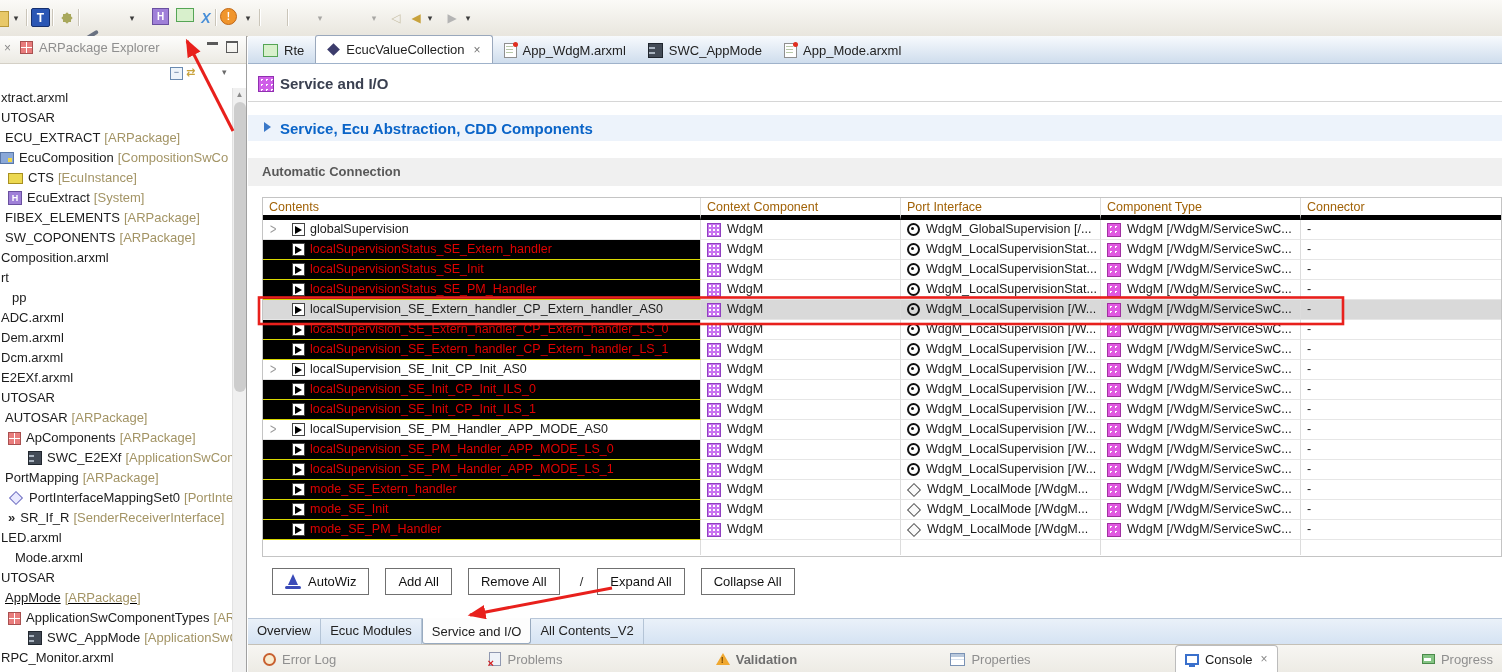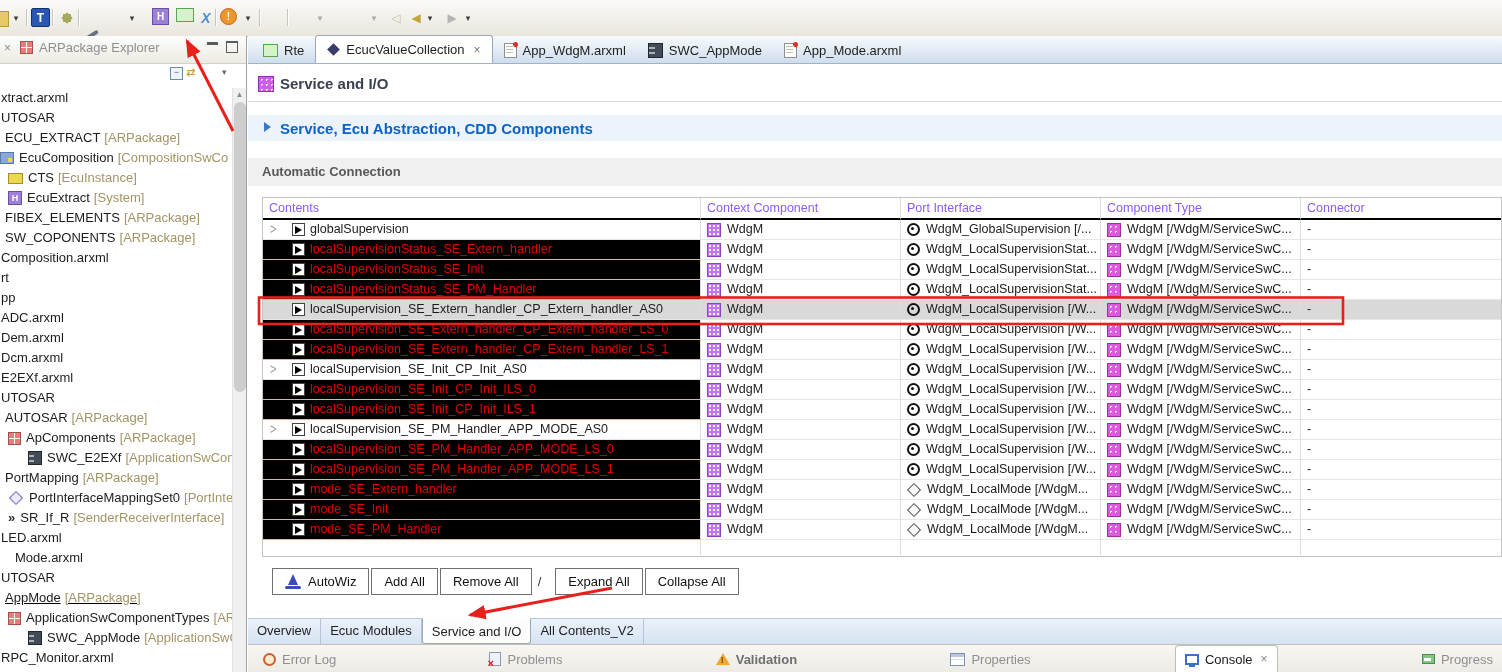--- a/index.html
+++ b/index.html
@@ -96,40 +96,40 @@
   .linkband .tri{position:absolute;left:16px;top:7px;border-left:7px solid #3a78c8;border-top:5px solid transparent;border-bottom:5px solid transparent;}
   .linkband .txt{position:absolute;left:32px;top:5px;font-size:15px;font-weight:bold;color:#0a64c8;}
   .autoband{position:absolute;left:0;top:94px;width:1254px;height:28px;background:#f0f0f0;}
   .autoband .txt{position:absolute;left:14px;top:6px;font-size:13px;font-weight:bold;color:#585858;}
   
   .tbl{position:absolute;left:14px;top:133px;width:1240px;height:360px;border:1px solid #c4c4c4;box-sizing:border-box;font-size:12.5px;}
   .trw{display:grid;grid-template-columns:438px 200px 200px 200px auto;}
   .cell{height:20px;line-height:19px;border-right:1px solid #dcdcdc;border-bottom:1px solid #e6e6e6;
         box-sizing:border-box;position:relative;white-space:nowrap;overflow:hidden;color:#1a1a1a;
         display:flex;align-items:center;padding-left:6px;}
-  .hcell{height:22px;line-height:22px;border-bottom:2px solid #000000;color:#8b5cf6;}
+  .hcell{height:22px;line-height:22px;border-bottom:5px solid #000000;color:#a16207;}
   .cell:last-child{border-right:none;}
   .r-yel .c-contents{background:#000000;border-bottom-color:#d8d800;}
   .r-yel .c-contents .rowtxt{color:#e00000;}
   .r-sel .cell{background:#d9d9d9;}
   .c-contents{padding-left:47px;}
   .chev{position:absolute;left:7px;top:0px;color:#9a9a9a;font-size:11px;transform:scaleY(1.3);}
   .pbox{position:absolute;left:29px;top:3px;width:13px;height:13px;background:#fff;border:1px solid #444;box-sizing:border-box;}
   .pbox::before{content:"";position:absolute;left:2px;top:1.5px;border-left:7px solid #000;border-top:4px solid transparent;border-bottom:4px solid transparent;}
   .ci-ctx{display:inline-block;width:12px;height:12px;background:#c873f0;border:1px solid #9040c0;margin-right:6px;flex:0 0 auto;
      background-image:radial-gradient(#fff 1px,transparent 1px);background-size:4px 4px;}
   .ci-cmp{display:inline-block;width:12px;height:12px;background:#e058e0;border:1px solid #a030a0;margin-right:6px;flex:0 0 auto;
      background-image:radial-gradient(#fff 1px,transparent 1px);background-size:5px 5px;}
   .ci-port{display:inline-block;width:9px;height:9px;border:2px solid #111;border-radius:50%;position:relative;margin-right:6px;flex:0 0 auto;}
   .ci-port::after{content:"";position:absolute;left:2px;top:2px;width:3px;height:3px;background:#111;border-radius:50%;}
   .ci-mode{display:inline-block;width:8px;height:8px;border:1.5px solid #555;background:#fafafa;transform:rotate(45deg);margin:0 8px 0 2px;flex:0 0 auto;}
   
   .btnrow{position:absolute;left:24px;top:504px;display:flex;align-items:center;}
   .btn{height:27px;border:1px solid #707070;background:#fff;display:flex;align-items:center;justify-content:center;
-       font-size:13px;color:#111;padding:0 12px;margin-right:2px;box-sizing:border-box;}
+       font-size:13px;color:#111;padding:0 12px;margin-right:16px;box-sizing:border-box;}
   .slash{margin:0 14px 0 4px;font-size:13px;color:#333;}
   .ichat{position:relative;width:17px;height:15px;margin-right:6px;}
   .ichat::before{content:"";position:absolute;left:3px;top:0;border-bottom:11px solid #3a4ab8;border-left:5px solid transparent;border-right:5px solid transparent;}
   .ichat::after{content:"";position:absolute;left:0;bottom:0;width:16px;height:3px;background:#3a4ab8;border-radius:2px;}
   
   .formtabs{position:absolute;left:0;top:582px;width:1254px;height:26px;background:linear-gradient(#eaf1f9,#d5e3f3);
      border-top:1px solid #b8c6d8;display:flex;align-items:stretch;box-sizing:border-box;}
   .ftab{padding:0 9px;line-height:24px;font-size:13px;color:#222;border-right:1px solid #b4c4d6;}
   .ftab.active{background:#fdfdfd;border:1px solid #98aabf;border-top:1px solid #fdfdfd;border-radius:0 0 3px 3px;margin-top:-1px;line-height:25px;}
   
@@ -235,21 +235,21 @@
       <div class="trow" style="padding-left: 5px;">
         <span class="tname">SW_COPONENTS</span>
         <span class="tsuf"> [ARPackage]</span>
       </div>
       <div class="trow" style="padding-left: 1px;">
         <span class="tname">Composition.arxml</span>
       </div>
       <div class="trow" style="padding-left: 1px;">
         <span class="tname">rt</span>
       </div>
-      <div class="trow" style="padding-left: 1px;">
+      <div class="trow" style="padding-left: 12px;">
         <span class="tname">pp</span>
       </div>
       <div class="trow" style="padding-left: 1px;">
         <span class="tname">ADC.arxml</span>
       </div>
       <div class="trow" style="padding-left: 1px;">
         <span class="tname">Dem.arxml</span>
       </div>
       <div class="trow" style="padding-left: 1px;">
         <span class="tname">Dcm.arxml</span>

